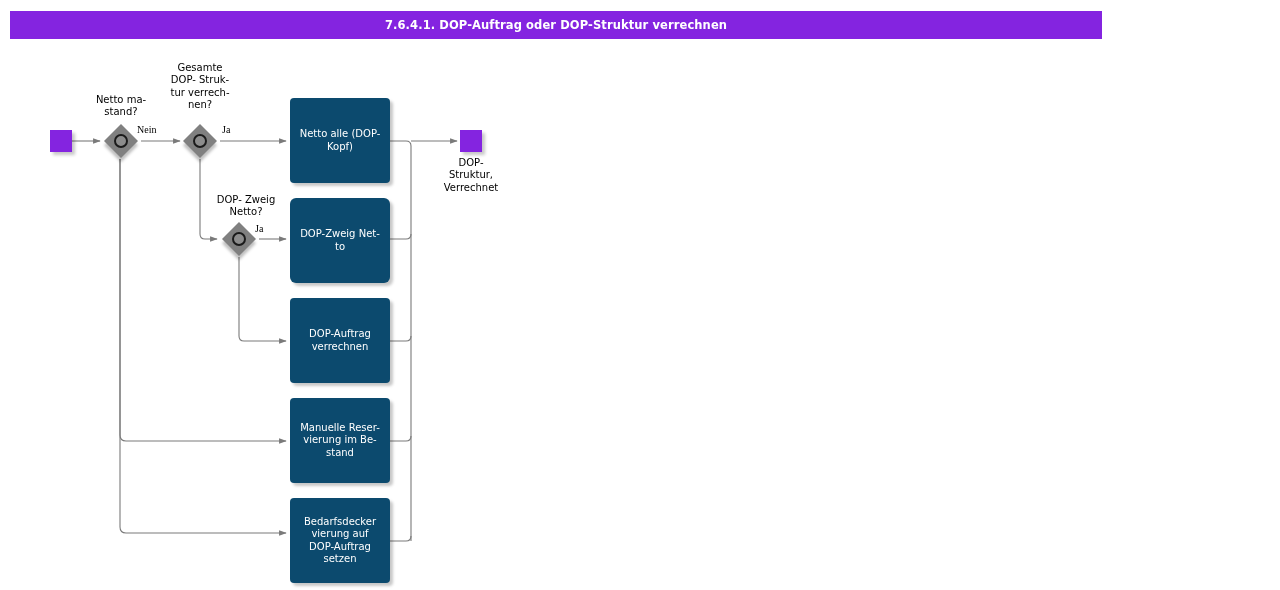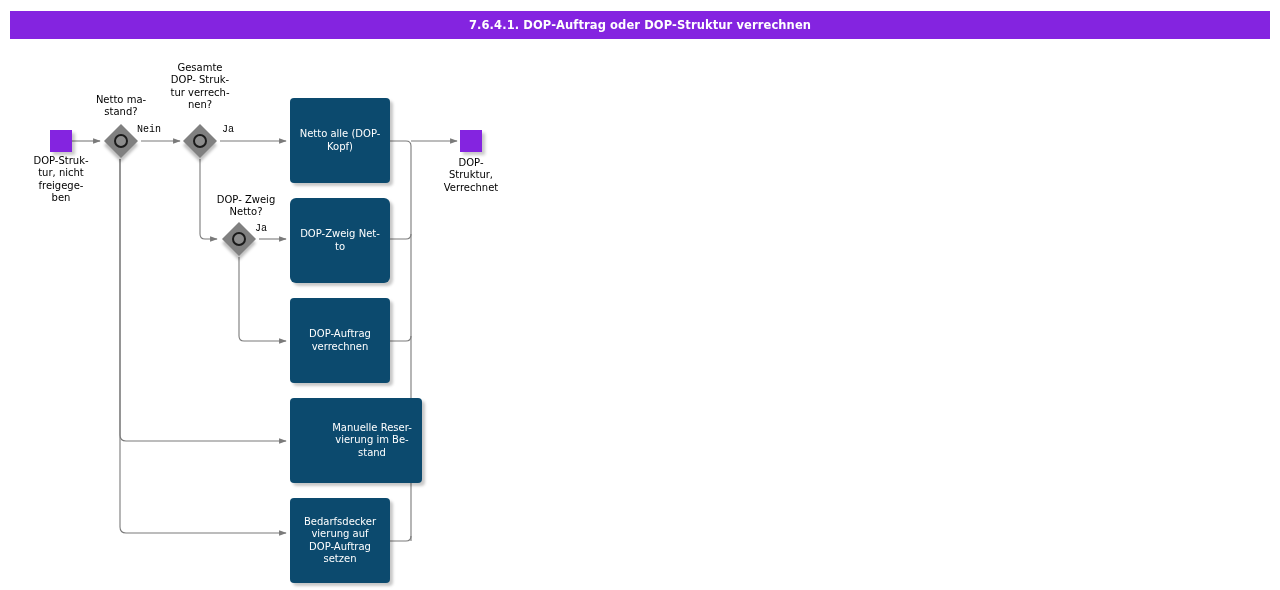--- a/index.html
+++ b/index.html
@@ -13,21 +13,21 @@
     position: relative;
     font-family: "DejaVu Sans", sans-serif;
     overflow: hidden;
   }
 
   
   #title-bar {
     position: absolute;
     left: 10px;
     top: 11px;
-    width: 1260px;
+    width: 1092px;
     height: 28px;
     background: #8424e0;
     display: flex;
     align-items: center;
     justify-content: center;
   }
   #title-bar .title-text {
     color: #ffffff;
     font-size: 11.5px;
     font-weight: bold;
@@ -132,21 +132,21 @@
     white-space: pre-line;
     padding: 0 4px;
   }
 
   
   .edge-label {
     position: absolute;
     font-size: 10px;
     line-height: 12px;
     color: #000000;
-    font-family: Liberation Mono, monospace;
+    font-family: Liberation Serif, serif;
     white-space: nowrap;
   }
 </style>
 </head>
 <body>
 
 <div id="title-bar">
   <span class="title-text">7.6.4.1. DOP-Auftrag oder DOP-Struktur verrechnen</span>
 </div>
 
@@ -179,24 +179,20 @@
       <path d="M 390 141 L 406 141 Q 411 141 411 146 L 411 541"></path>
       <path d="M 390 239 L 406 239 Q 411 239 411 234"></path>
       <path d="M 390 341 L 406 341 Q 411 341 411 336"></path>
       <path d="M 390 441 L 406 441 Q 411 441 411 436"></path>
       <path d="M 390 541 L 406 541 Q 411 541 411 536"></path>
       <path d="M 411 141 L 457 141" marker-end="url(#arrow)"></path>
     </g>
   </svg>
 
   <div class="node terminator" style="left:50px; top:130px;"></div>
-  <div class="terminator-label" style="left:10px; top:155px; width:102px;">DOP-Struk-
-tur, nicht
-freigege-
-ben</div>
 
   <div class="decision-wrap" style="left:104px; top:124px;">
     <div class="decision-diamond"></div>
     <div class="decision-ring"></div>
   </div>
   <div class="decision-label" style="left:76px; top:94px; width:90px;">Netto ma-
 stand?</div>
   <div class="edge-label" style="left:137px; top:124px;">Nein</div>
 
   <div class="decision-wrap" style="left:183px; top:124px;">
@@ -225,21 +221,21 @@
   <div class="process" style="left:290px; top:198px;border-radius:6px;">
     <span class="process-text">DOP-Zweig Net-
 to</span>
   </div>
 
   <div class="process" style="left:290px; top:298px;">
     <span class="process-text">DOP-Auftrag
 verrechnen</span>
   </div>
 
-  <div class="process" style="left:290px; top:398px;padding-left:32px;">
+  <div class="process" style="left:290px; top:398px;">
     <span class="process-text">Manuelle Reser-
 vierung im Be-
 stand</span>
   </div>
 
   <div class="process" style="left:290px; top:498px;">
     <span class="process-text">Bedarfsdecker
 vierung auf
 DOP-Auftrag
 setzen</span>

